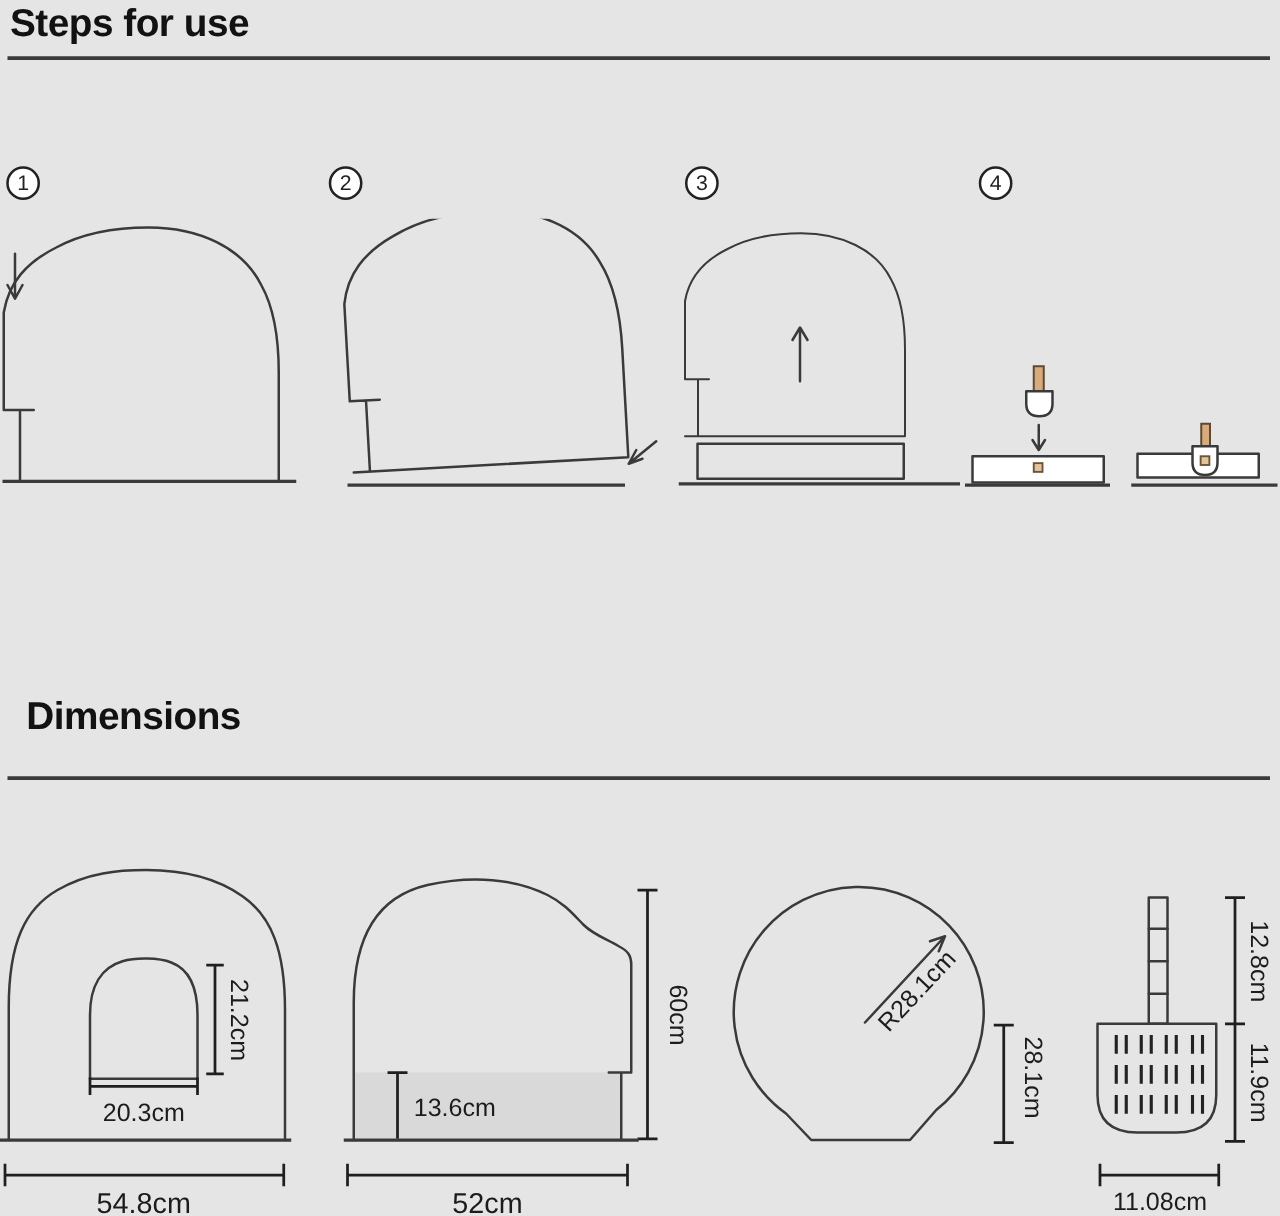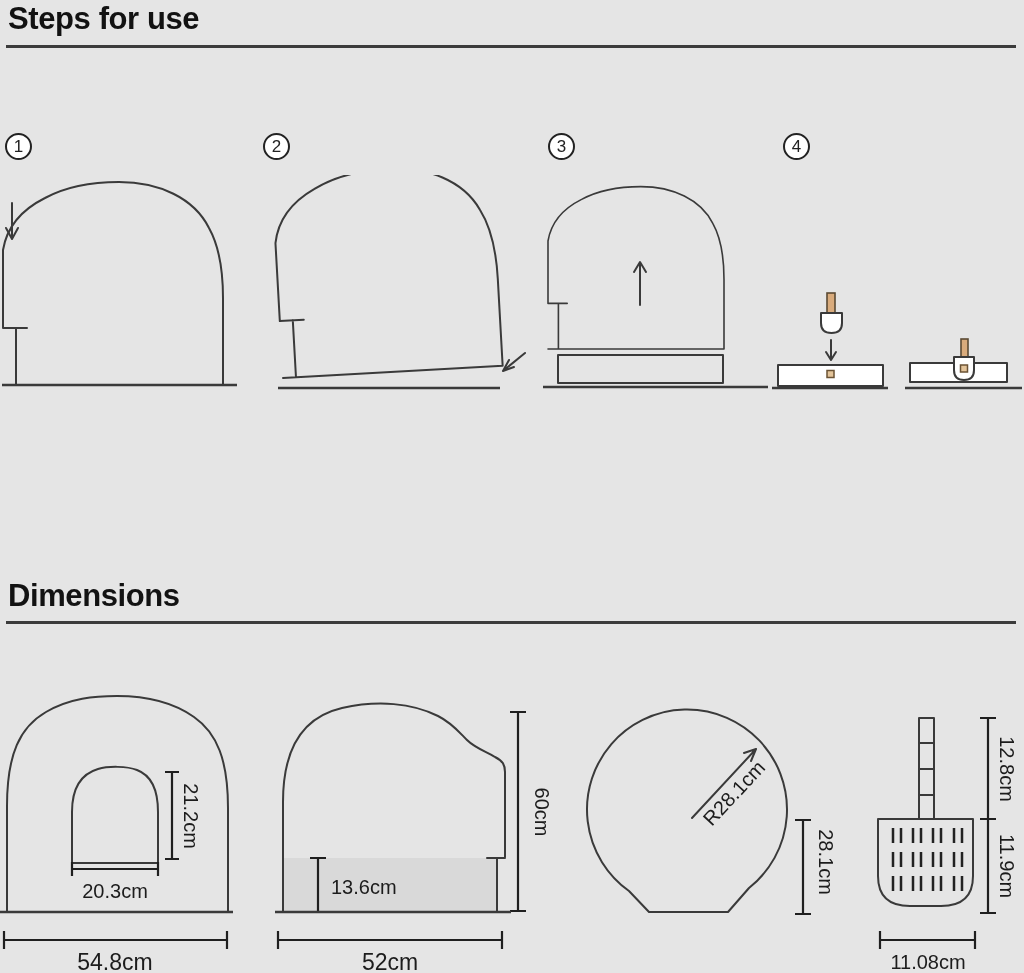--- a/index.html
+++ b/index.html
@@ -93,21 +93,21 @@
     <rect class="tan-sq" x="67" y="195.5" width="7" height="7"></rect>
     <path class="ground" d="M12,213 L128,213"></path>
 
     <rect class="outline-fill" x="150" y="188" width="97" height="19"></rect>
     <rect class="tan" x="201" y="164" width="7" height="19"></rect>
     <path class="outline-fill" d="M194,182 L194,195 Q194,205 204,205 Q214,205 214,195 L214,182 Z"></path>
     <rect class="tan-sq" x="200.5" y="190" width="7" height="7"></rect>
     <path class="ground" d="M145,213 L262,213"></path>
   </svg>
 
-  <div class="section-title" style="top:578px;">Dimensions</div>
+  <div class="section-title" style="top:555px;margin-left:13px;">Dimensions</div>
   <div class="rule" style="top:621px;"></div>
 
   <svg style="left:0; top:640px;" width="1024" height="333" viewBox="0 640 1024 333">
 
     <g>
       <path class="outline" d="M7,912 L7,806 C7,754 20,727 46,712 C70,698 95,696 117,696 C141,696 170,700 194,717 C217,733 228,760 228,808 L228,912"></path>
       <path class="outline" d="M72,863 L72,812 C72,789 81,774 98,769 C108,766 127,766 137,770 C153,776 158,792 158,812 L158,863 Z"></path>
       <path class="measure" d="M172,772 L172,859 M165,772 L179,772 M165,859 L179,859"></path>
       <text class="dim-label" transform="rotate(90 191 816)" x="191" y="816" text-anchor="middle" dominant-baseline="central">21.2cm</text>
       <path class="measure" d="M72,869 L158,869 M72,862 L72,876 M158,862 L158,876"></path>

